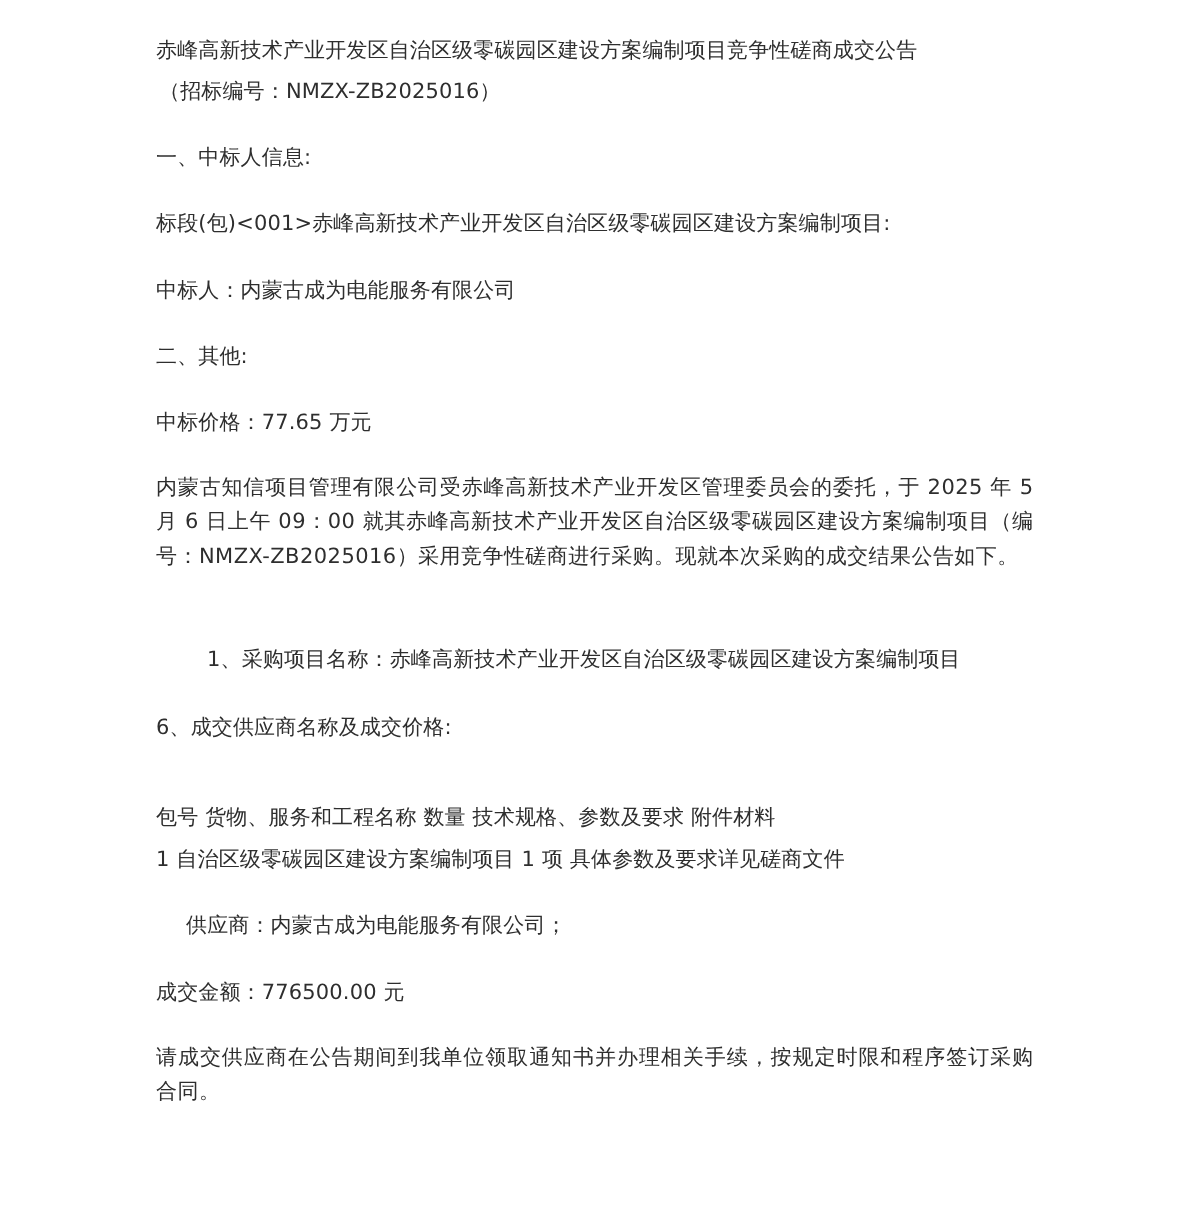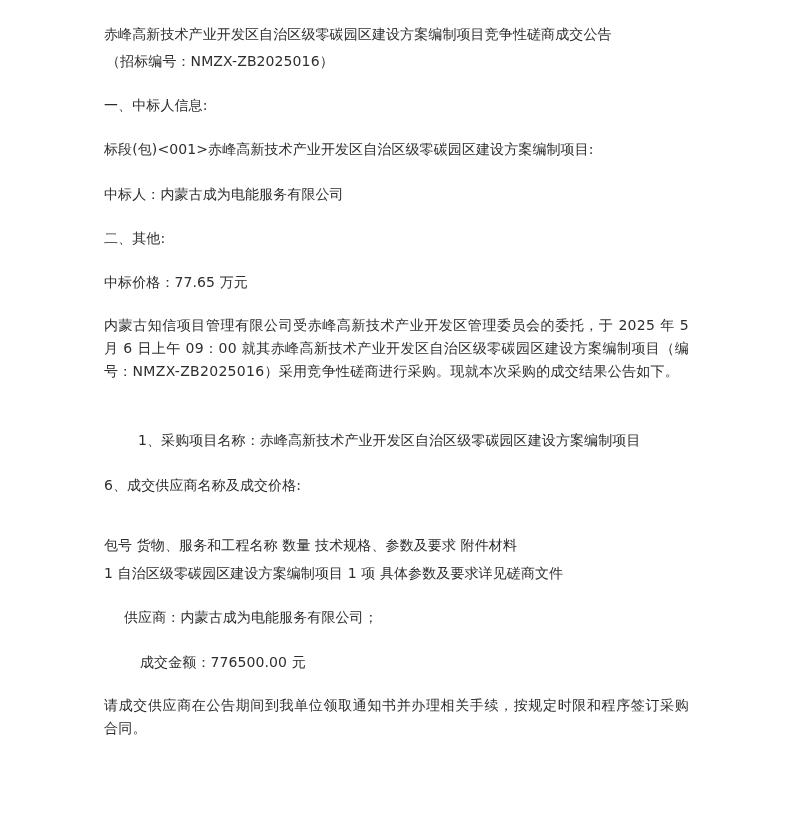--- a/index.html
+++ b/index.html
@@ -50,15 +50,15 @@
   <div class="line" style="top:139px;">标段(包)&lt;001&gt;赤峰高新技术产业开发区自治区级零碳园区建设方案编制项目:</div>
   <div class="line" style="top:184px;text-align:center;">中标人：内蒙古成为电能服务有限公司</div>
   <div class="line" style="top:228px;">二、其他:</div>
   <div class="line" style="top:272px;">中标价格：77.65 万元</div>
   <div class="para" style="top:314px;">内蒙古知信项目管理有限公司受赤峰高新技术产业开发区管理委员会的委托，于 2025 年 5 月 6 日上午 09：00 就其赤峰高新技术产业开发区自治区级零碳园区建设方案编制项目（编号：NMZX-ZB2025016）采用竞争性磋商进行采购。现就本次采购的成交结果公告如下。</div>
   <div class="line" style="top:430px;margin-left:34px;">1、采购项目名称：赤峰高新技术产业开发区自治区级零碳园区建设方案编制项目</div>
   <div class="line" style="top:475px;">6、成交供应商名称及成交价格:</div>
   <div class="line" style="top:519px;margin-top:16px;">包号 货物、服务和工程名称 数量 技术规格、参数及要求 附件材料</div>
   <div class="line" style="top:563px;">1 自治区级零碳园区建设方案编制项目 1 项 具体参数及要求详见磋商文件</div>
   <div class="line" style="top:607px;margin-left:20px;">供应商：内蒙古成为电能服务有限公司；</div>
-  <div class="line" style="top:652px;margin-left:36px;">成交金额：776500.00 元</div>
+  <div class="line" style="top:652px;">成交金额：776500.00 元</div>
   <div class="para" style="top:694px;">请成交供应商在公告期间到我单位领取通知书并办理相关手续，按规定时限和程序签订采购 合同。</div>
 </div>
 
 </body></html>

